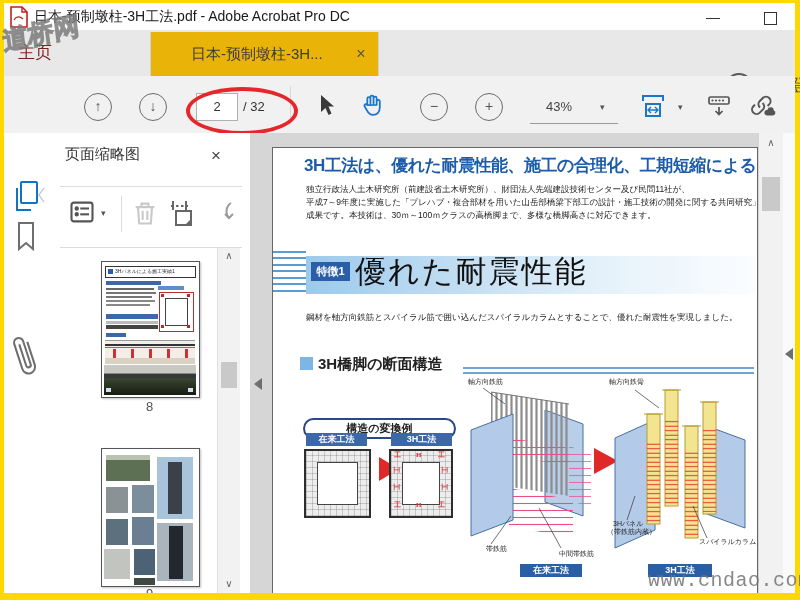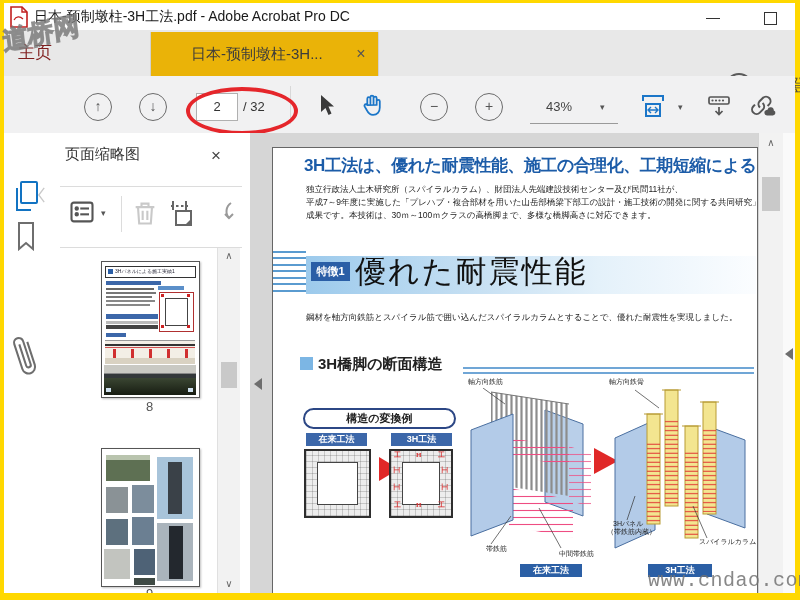--- a/index.html
+++ b/index.html
@@ -58,21 +58,21 @@
   .stripe{left:0px;width:33px;height:2px;background:#5a9bd0;}
   #featBand{left:33px;top:108px;width:450px;height:38px;
      background:linear-gradient(90deg,#9ccaec,#c3def2 35%,#e4f1fa 65%,#fbfdff);}
   #featBadge{left:38px;top:114px;width:39px;height:19px;background:#2a5ea6;color:#fff;
      font-size:11px;font-weight:bold;text-align:center;line-height:19px;}
   #featTitle{left:82px;top:103px;font-size:31px;color:#111;font-family:"Liberation Serif","DejaVu Serif",serif;letter-spacing:2px;}
   .ftext{left:33px;width:440px;font-size:8.5px;color:#222;}
   #secSq{left:27px;top:209px;width:13px;height:13px;background:#7cb6e4;}
   #secTitle{left:45px;top:207px;font-size:15px;font-weight:bold;color:#222;}
   .dline{left:190px;width:291px;height:1.5px;background:#70a6d6;}
-  #pill{left:30px;top:260px;width:149px;height:17px;border:2px solid #2c4785;border-radius:11px;
+  #pill{left:30px;top:270px;width:149px;height:17px;border:2px solid #2c4785;border-radius:11px;
         text-align:center;line-height:17px;font-size:11px;font-weight:bold;color:#222;}
   .blueHdr{height:13px;background:#3c67a9;color:#fff;font-size:9px;font-weight:bold;text-align:center;line-height:13px;}
   .ring{border:2px solid #2e2e2e;background:#ededed;
     background-image:repeating-linear-gradient(90deg,rgba(60,60,60,.22) 0 1px,transparent 1px 6px),
                      repeating-linear-gradient(0deg,rgba(60,60,60,.22) 0 1px,transparent 1px 6px);}
   .ring .hole{position:absolute;inset:11px;background:#fff;border:1px solid #444;}
   .redTri{width:0;height:0;}
   .hm{position:absolute;font-size:7px;font-weight:bold;color:#d53030;font-family:"Liberation Serif",serif;line-height:8px;}
   .dlabel{position:absolute;font-size:7px;color:#222;line-height:8px;}
   .blueBar3d{position:absolute;height:13px;background:#2b5fa5;color:#fff;font-size:9px;font-weight:bold;text-align:center;line-height:13px;}
@@ -261,21 +261,21 @@
         <div class="abs scThumb" style="left:3px;top:114px;width:16px;height:26px"></div>
         <div class="abs scArrow" style="top:330px">∨</div>
       </div>
     </div>
 
     <div class="abs" id="canvas">
       <div class="abs collapseTri" style="left:4px;top:245px"></div>
 
       <div class="abs" id="page">
         <div class="abs t" id="pdfHeadline">3H工法は、優れた耐震性能、施工の合理化、工期短縮による</div>
-        <div class="abs t intro" style="top:36px">独立行政法人土木研究所（スパイラルカラム）、財団法人先端建設技術センター及び民間11社が、</div>
+        <div class="abs t intro" style="top:36px">独立行政法人土木研究所（前建設省土木研究所）、財団法人先端建設技術センター及び民間11社が、</div>
         <div class="abs t intro" style="top:49px">平成7～9年度に実施した「プレハブ・複合部材を用いた山岳部橋梁下部工の設計・施工技術の開発に関する共同研究」の</div>
         <div class="abs t intro" style="top:62px">成果です。本技術は、30ｍ～100ｍクラスの高橋脚まで、多様な橋脚高さに対応できます。</div>
 
         <div class="abs stripe" style="top:103px"></div>
         <div class="abs stripe" style="top:109px"></div>
         <div class="abs stripe" style="top:116px"></div>
         <div class="abs stripe" style="top:122px"></div>
         <div class="abs stripe" style="top:129px"></div>
         <div class="abs stripe" style="top:135px"></div>
         <div class="abs stripe" style="top:142px"></div>

